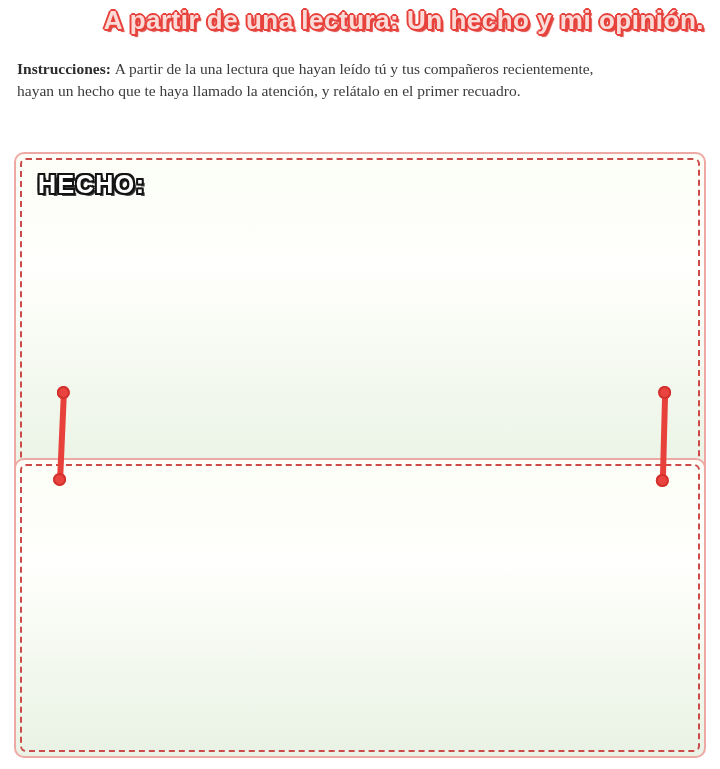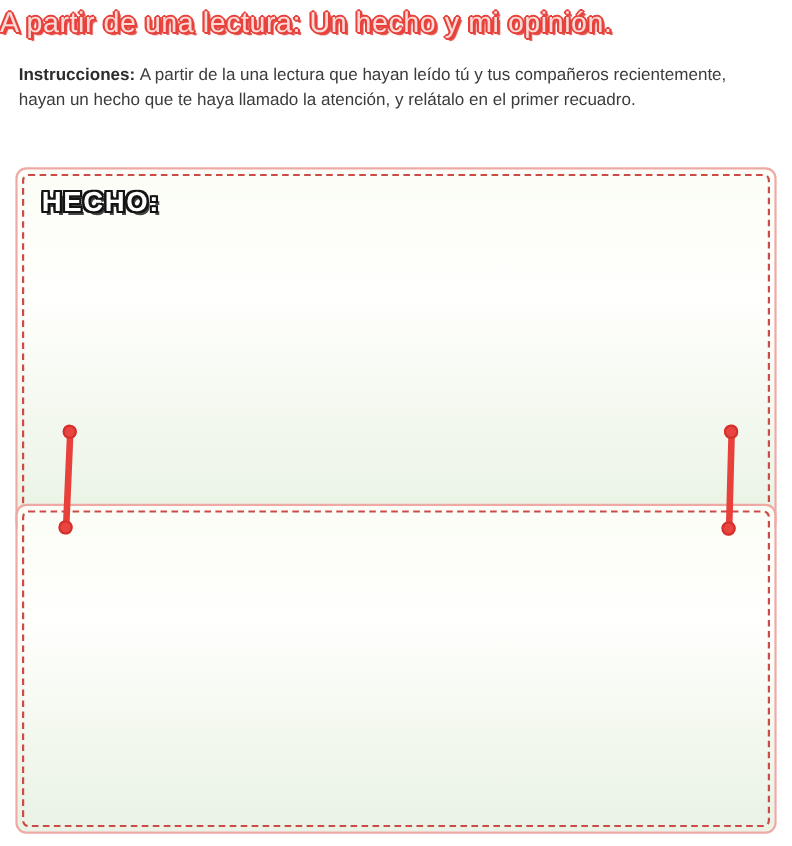--- a/index.html
+++ b/index.html
@@ -3,34 +3,34 @@
 <meta charset="utf-8">
 <style>
   html,body{margin:0;padding:0;}
   body{
     width:720px;height:769px;position:relative;background:#ffffff;
     font-family:"Liberation Sans", sans-serif;overflow:hidden;
   }
 
   
   .title{
-    position:absolute;top:5px;left:0;width:704px;text-align:left;
-    font-size:26px;font-weight:normal;letter-spacing:0.5px;
+    position:absolute;top:5px;left:0;width:704px;text-align:right;
+    font-size:26px;font-weight:bold;letter-spacing:0.5px;
     color:#fadbd7;
     text-shadow:
       -1px -1px 0 #e8423c, 1px -1px 0 #e8423c, -1px 1px 0 #e8423c, 1px 1px 0 #e8423c,
       -2px 0 0 #e8423c, 2px 0 0 #e8423c, 0 -2px 0 #e8423c, 0 2px 0 #e8423c,
       2px 2px 0 #e8423c, 3px 3px 1px #dd4944;
     white-space:nowrap;
   }
 
   
   .instructions{
     position:absolute;top:58px;left:17px;width:692px;
-    font-size:15.5px;line-height:22px;color:#3b3b3b;
+    font-size:15.5px;line-height:22px;color:#3b3b3b;font-family:Liberation Serif, serif;
   }
   .instructions b{color:#2c2c2c;margin-right:4px;}
   .instr-line{white-space:nowrap;}
 
   
   .wbox{
     position:absolute;left:14px;width:692px;box-sizing:border-box;
     border:2px solid #efa9a5;border-radius:10px;
     background:linear-gradient(180deg,#fbfdf6 0%,#fffffd 35%,#f3f8ee 70%,#e9f2e4 100%);
   }

